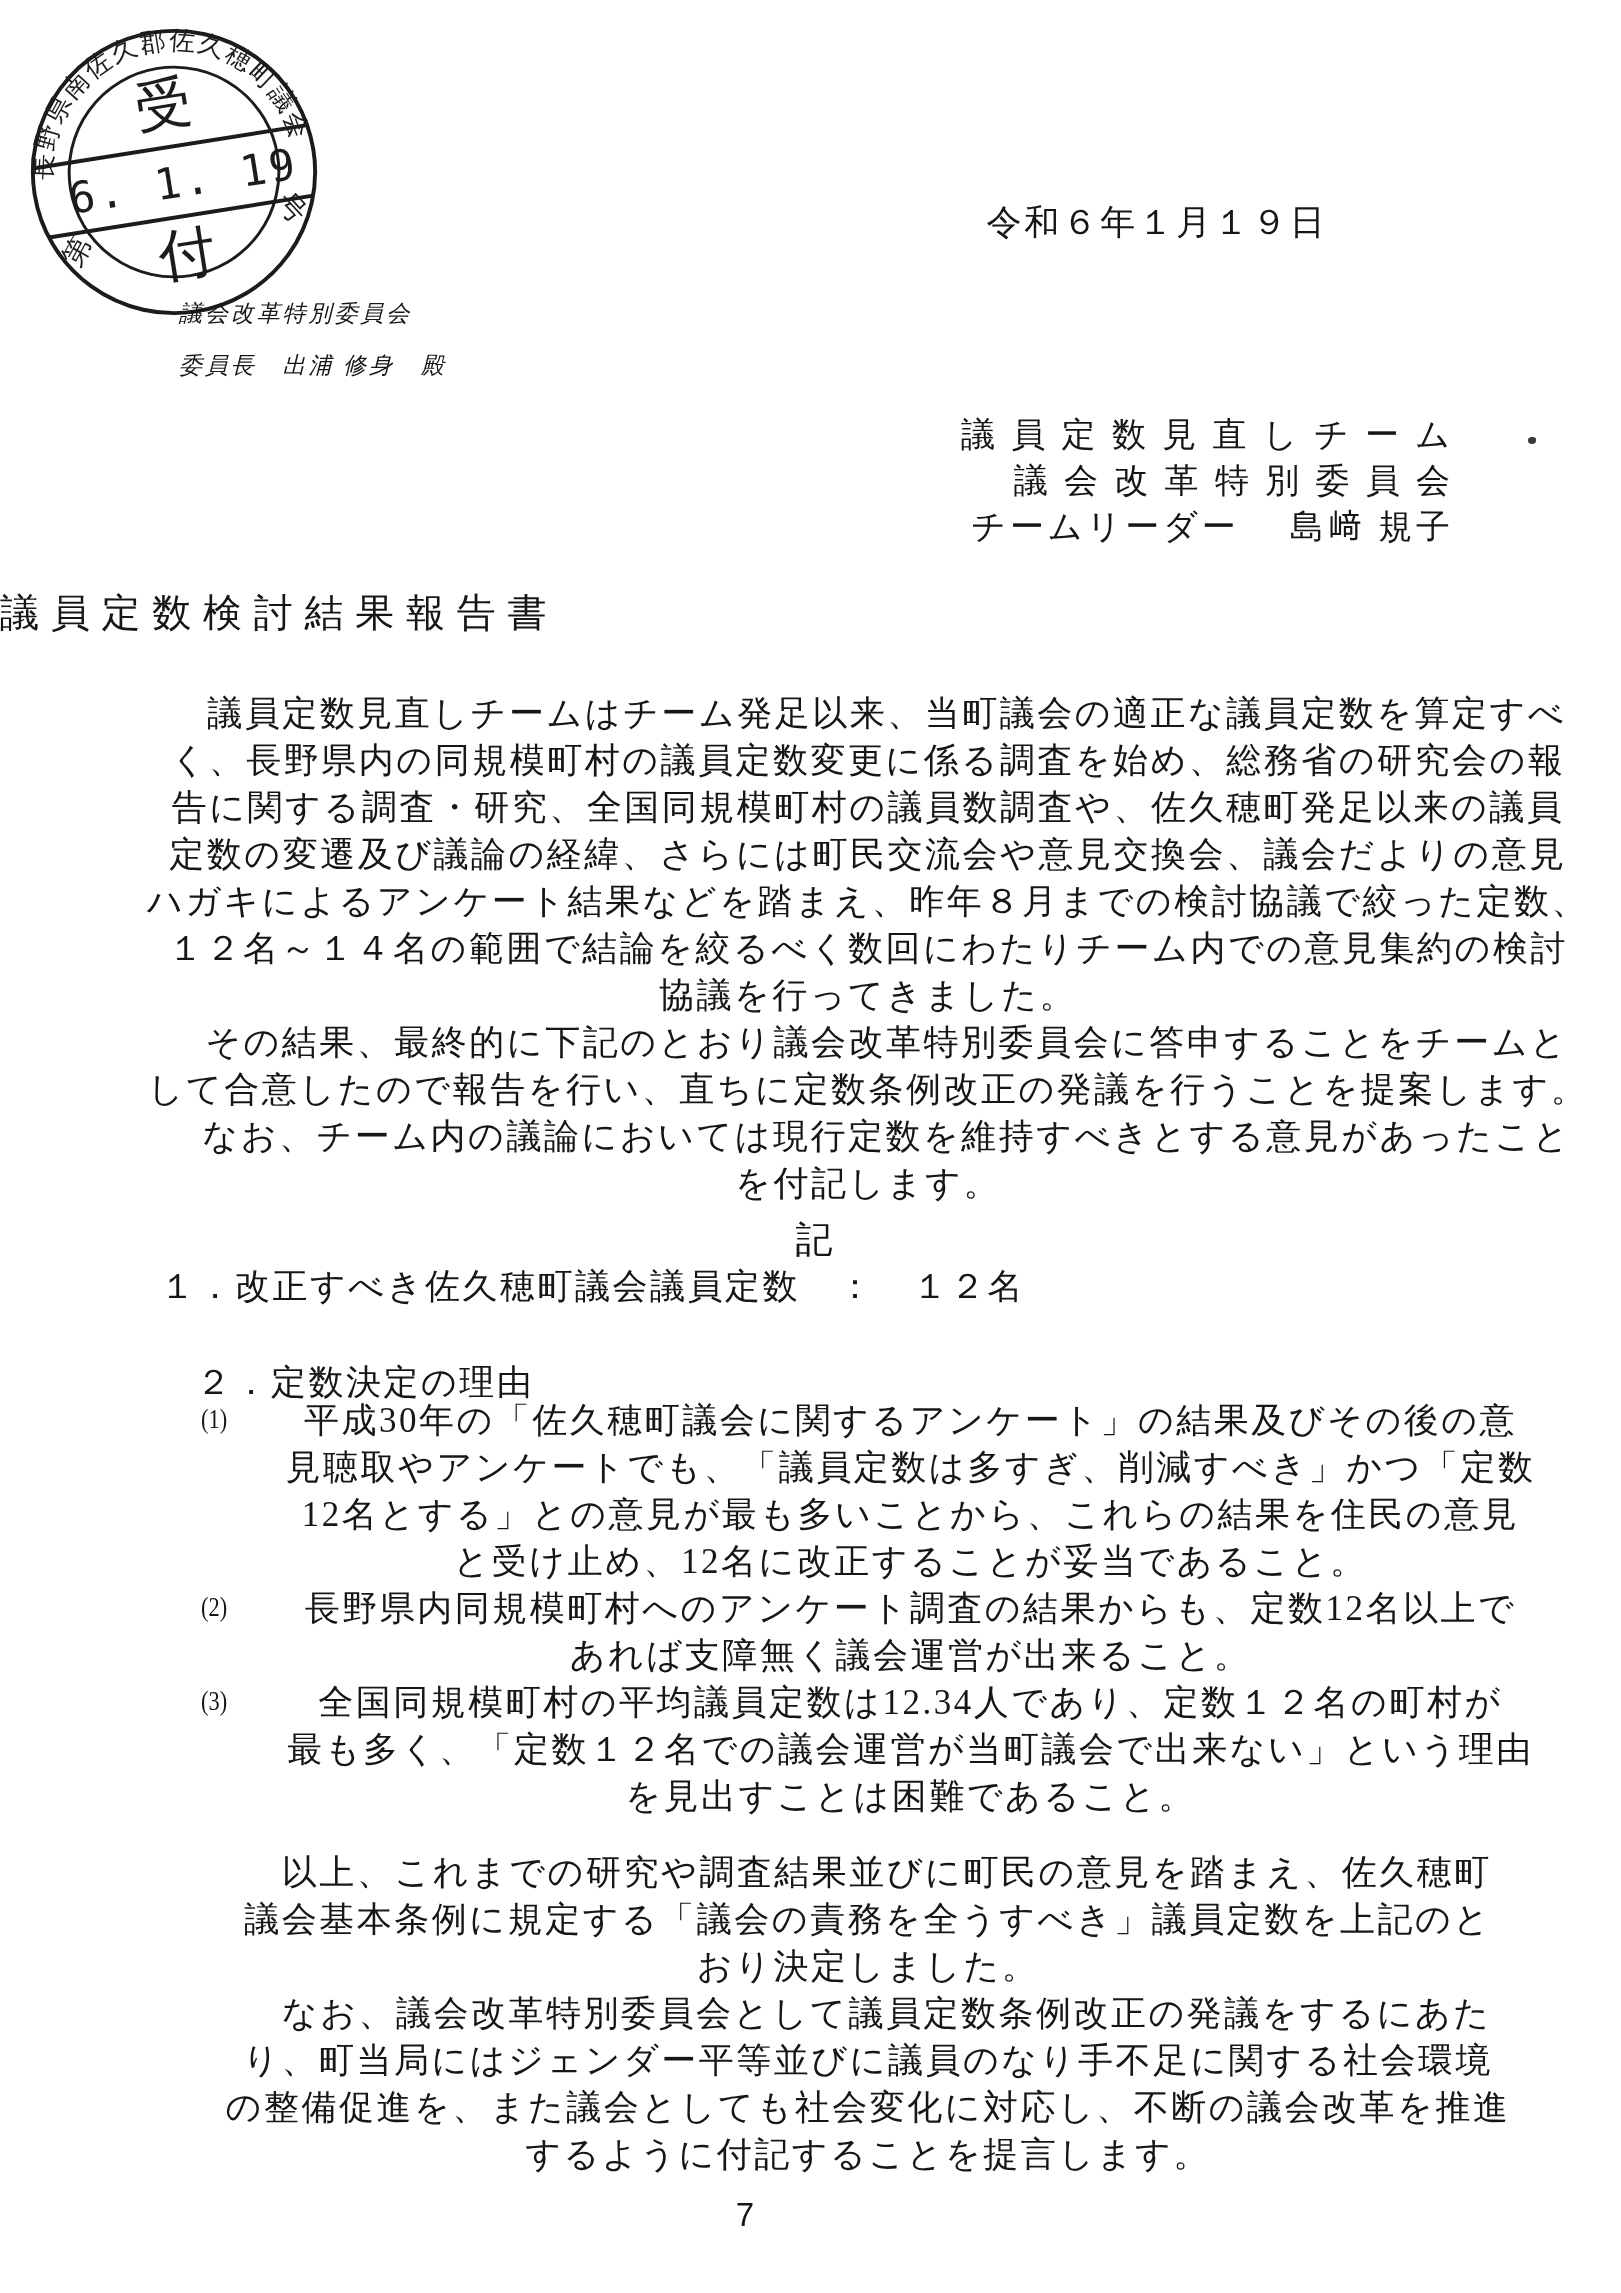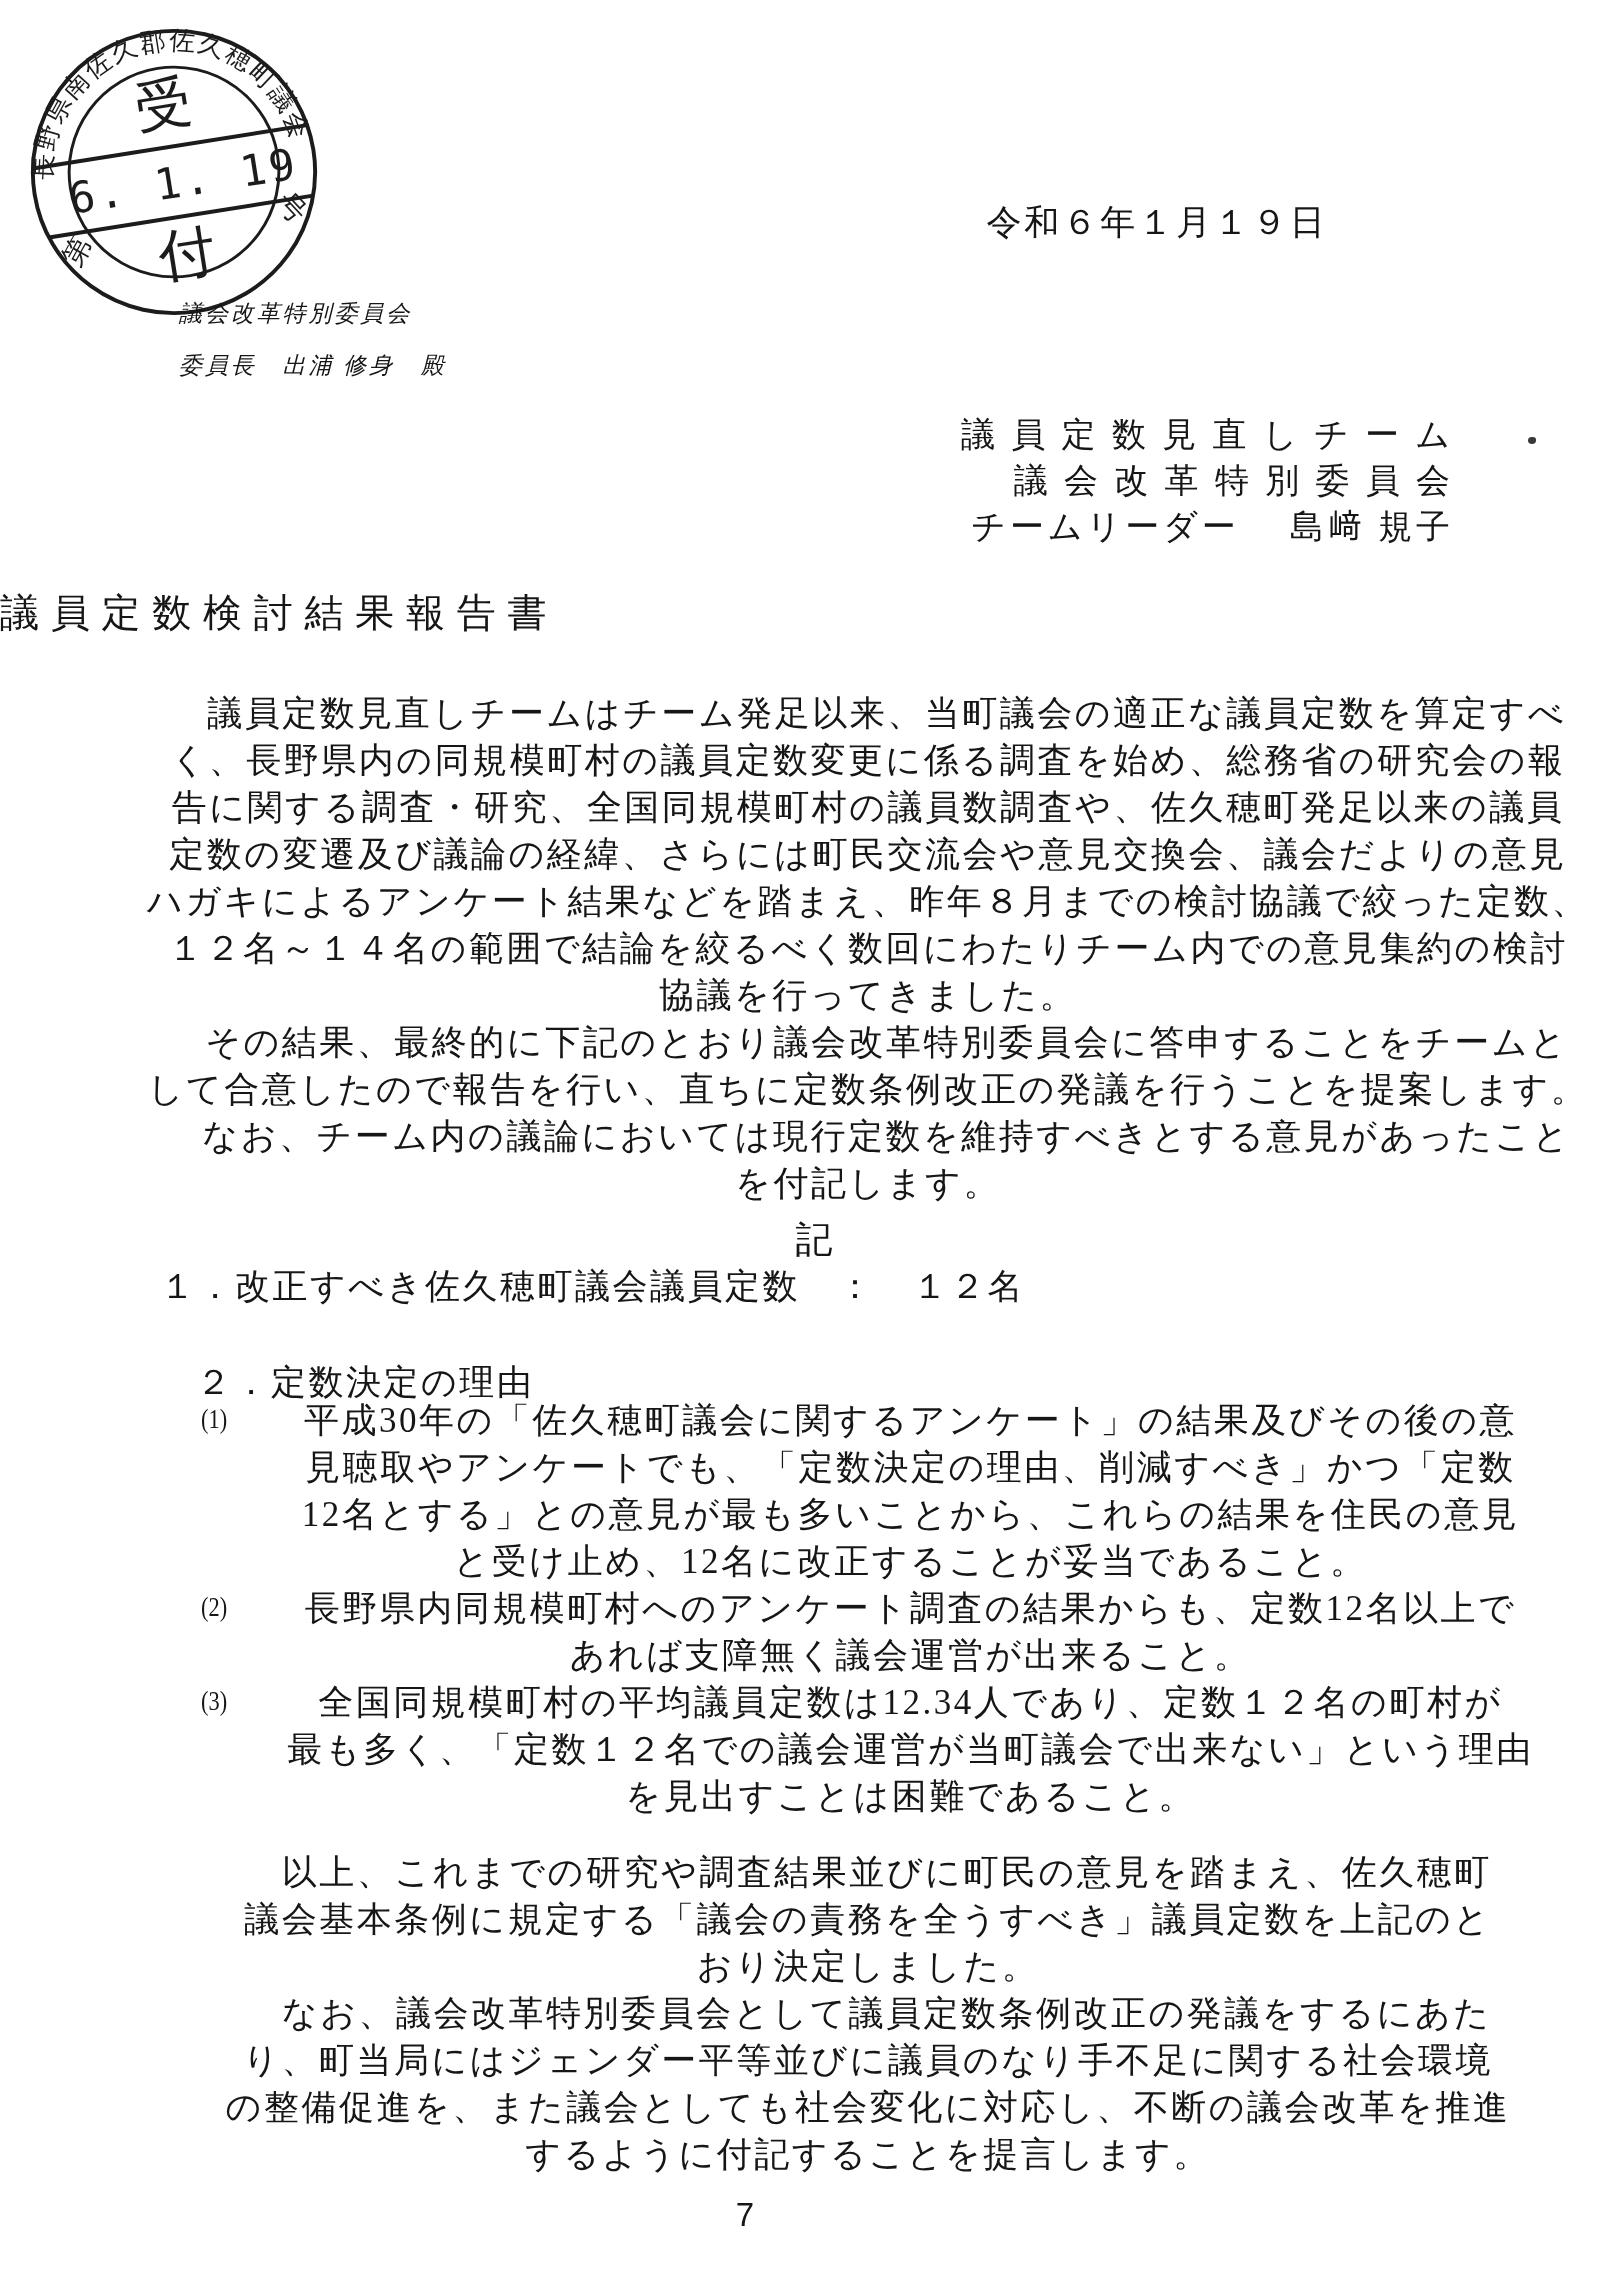--- a/index.html
+++ b/index.html
@@ -135,21 +135,21 @@
   </div>
 
   <div class="ki-label">記</div>
   <div class="item-1">１．改正すべき佐久穂町議会議員定数　：　１２名</div>
   <div class="item-2">２．定数決定の理由</div>
 
   <div class="reasons">
     <div class="reason">
       <span class="reason-num">(1)</span>
       <div class="reason-text prewrap">平成30年の「佐久穂町議会に関するアンケート」の結果及びその後の意
-見聴取やアンケートでも、「定数決定の理由、削減すべき」かつ「定数
+見聴取やアンケートでも、「議員定数は多すぎ、削減すべき」かつ「定数
 12名とする」との意見が最も多いことから、これらの結果を住民の意見
 と受け止め、12名に改正することが妥当であること。</div>
     </div>
     <div class="reason">
       <span class="reason-num">(2)</span>
       <div class="reason-text prewrap">長野県内同規模町村へのアンケート調査の結果からも、定数12名以上で
 あれば支障無く議会運営が出来ること。</div>
     </div>
     <div class="reason">
       <span class="reason-num">(3)</span>

